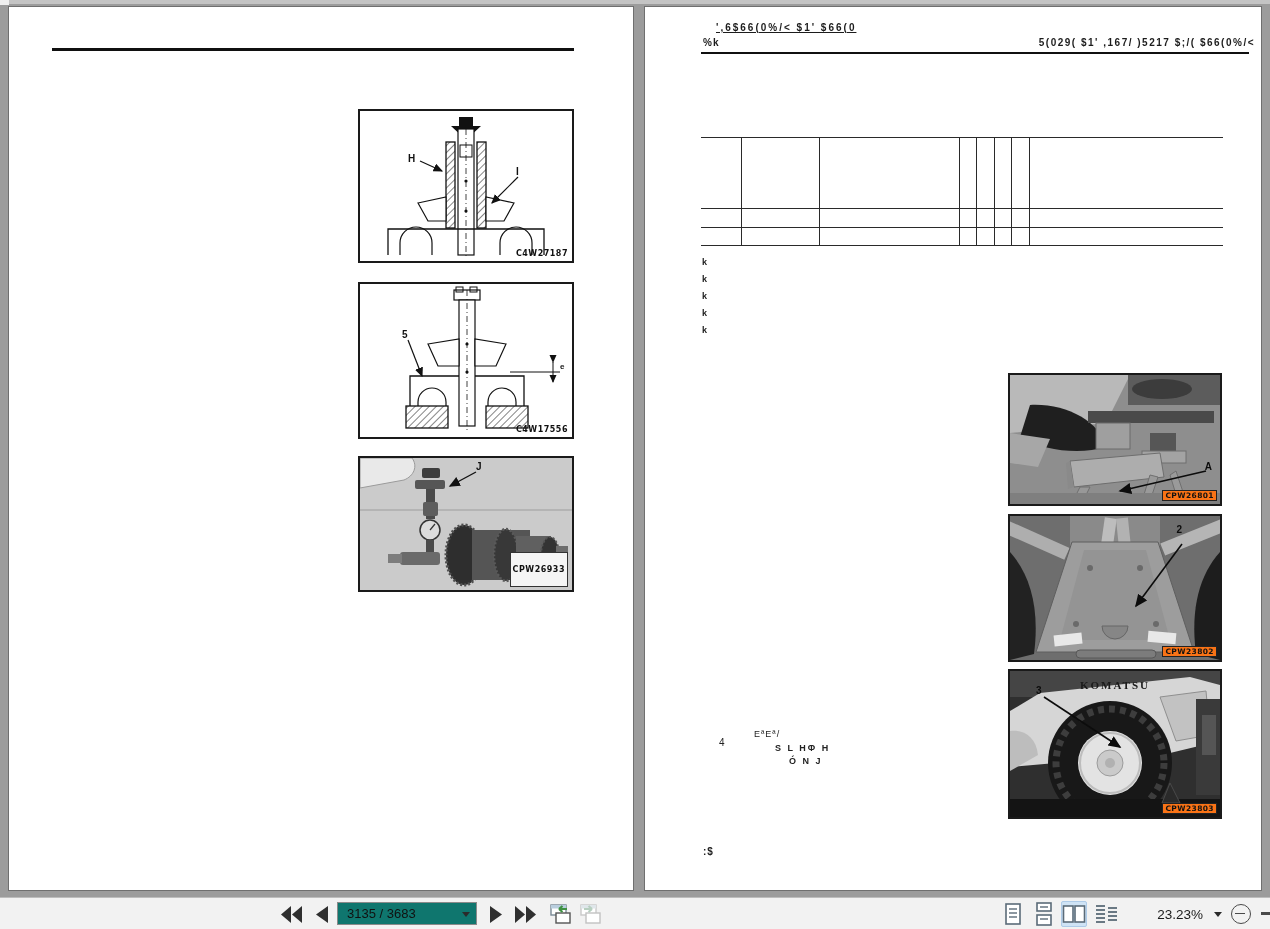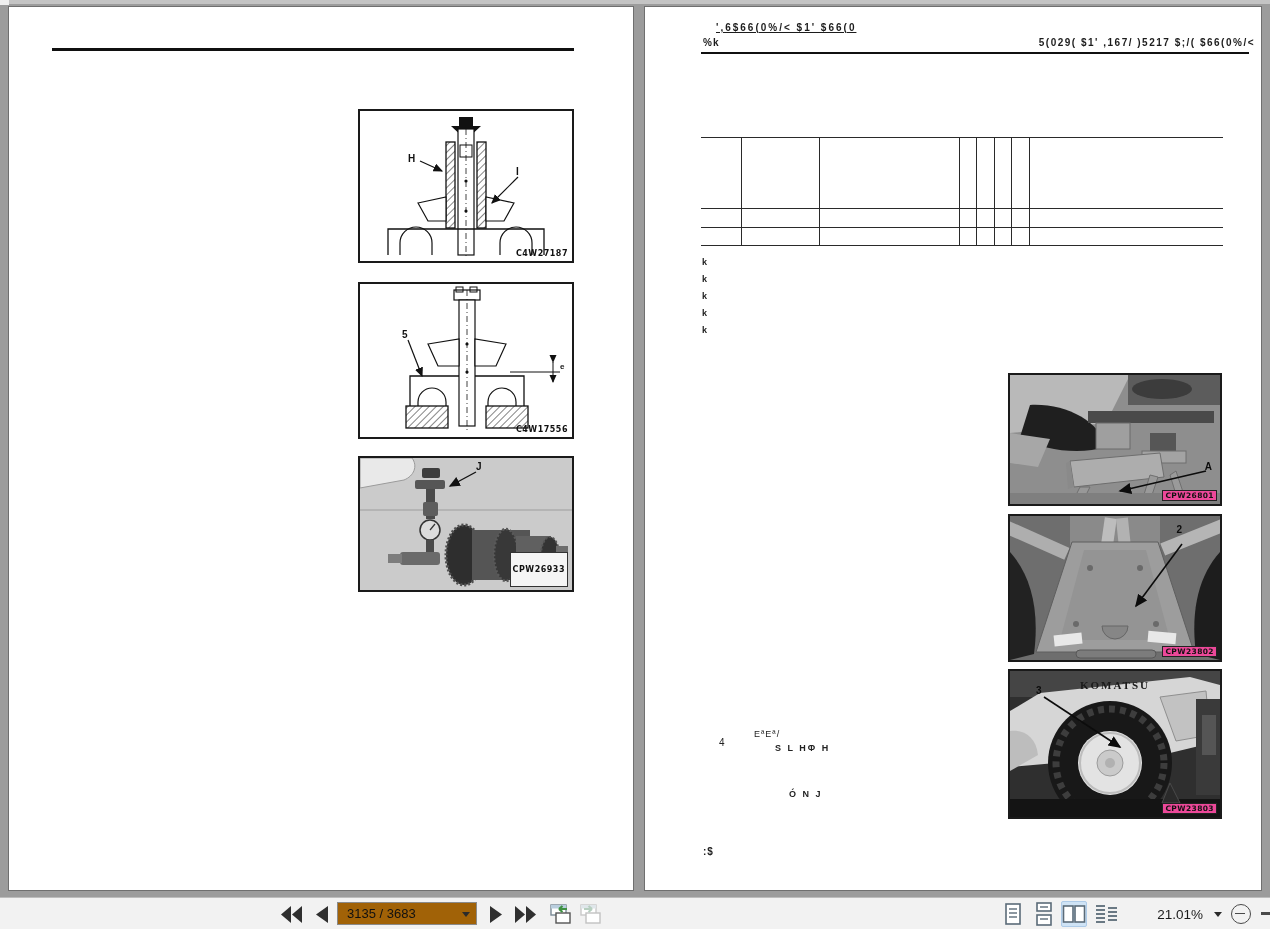--- a/index.html
+++ b/index.html
@@ -28,38 +28,38 @@
   .rp-header2l{position:absolute;left:58px;top:30px;font-size:10px;font-weight:bold;
               letter-spacing:1px;color:#1c1c1c;}
   .rp-header2r{position:absolute;right:6px;top:30px;font-size:10px;font-weight:bold;
               letter-spacing:1.5px;color:#1c1c1c;white-space:nowrap;}
   .rp-rule{position:absolute;left:56px;top:45px;width:548px;height:2px;background:#101010;}
   .rp-table{position:absolute;left:56px;top:130px;}
   .rp-bullet{position:absolute;left:57px;font-size:9px;font-weight:bold;color:#222;}
   .rp-step-num{position:absolute;left:74px;top:730px;font-size:10px;color:#222;}
   .rp-step1{position:absolute;left:109px;top:722px;font-size:9px;font-weight:normal;color:#222;letter-spacing:1px;}
   .rp-step2{position:absolute;left:130px;top:736px;font-size:9px;font-weight:bold;color:#222;letter-spacing:2px;}
-  .rp-step3{position:absolute;left:144px;top:782px;font-size:9px;font-weight:bold;color:#222;letter-spacing:2px;}
+  .rp-step3{position:absolute;left:144px;top:749px;font-size:9px;font-weight:bold;color:#222;letter-spacing:2px;}
   .rp-footer{position:absolute;left:58px;top:839px;font-size:10px;font-weight:bold;color:#222;letter-spacing:1px;}
 
   .photobox{position:absolute;left:363px;width:214px;border:2px solid #1a1a1a;box-sizing:border-box;
             background:#888;}
   .photo-code{position:absolute;right:3px;bottom:3px;font-size:7.5px;font-weight:bold;color:#111;
-              background:#ec4899;border:1px solid #222;padding:0 2px;letter-spacing:.4px;
+              background:#f97316;border:1px solid #222;padding:0 2px;letter-spacing:.4px;
               font-family:"DejaVu Sans",sans-serif;}
   .photo-label{position:absolute;font-size:10px;font-weight:bold;color:#0c0c0c;}
   .komatsu{position:absolute;left:50%;transform:translateX(-50%);top:8px;font-size:11px;
            font-weight:bold;letter-spacing:2px;color:#1b1b1b;font-family:Liberation Serif, serif;}
 
   
   .toolbar{position:absolute;left:0;top:897px;width:1270px;height:32px;background:#f2f2f2;
            border-top:1px solid #bdbdbd;box-sizing:border-box;}
   .tb-btn{position:absolute;top:0;height:32px;display:flex;align-items:center;justify-content:center;
           cursor:default;}
-  .pagebox{position:absolute;left:337px;top:4px;width:140px;height:23px;background:#a16207;
+  .pagebox{position:absolute;left:337px;top:4px;width:140px;height:23px;background:#0f766e;
            border:1px solid #8a8a8a;box-sizing:border-box;}
   .pagebox input{position:absolute;left:0;top:0;width:118px;height:21px;border:none;outline:none;
            font-size:13px;font-family:"Liberation Sans",sans-serif;color:#111;padding:0 0 0 9px;background:transparent;}
   .caret-down{width:0;height:0;border-left:4px solid transparent;border-right:4px solid transparent;
               border-top:5px solid #2b2b2b;}
   .pagebox .caret-down{position:absolute;right:6px;top:9px;}
   .zoom-text{position:absolute;left:1143px;top:0;width:60px;height:32px;display:flex;align-items:center;
              justify-content:flex-end;font-size:13.5px;color:#1a1a1a;}
   .zoom-caret{position:absolute;left:1214px;top:14px;}
   .zoom-out{position:absolute;left:1231px;top:6px;width:20px;height:20px;border:1.6px solid #4a4a4a;
@@ -384,20 +384,20 @@
             <line x1="2" y1="16" x2="11" y2="16"></line>
           <line x1="2" y1="20" x2="11" y2="20"></line>
           <line x1="14" y1="6" x2="23" y2="6"></line>
             <line x1="14" y1="10" x2="23" y2="10"></line>
           <line x1="14" y1="14" x2="23" y2="14"></line>
             <line x1="14" y1="18" x2="23" y2="18"></line>
         </g>
       </svg>
     </div>
 
-    <div class="zoom-text">21.01%</div>
+    <div class="zoom-text">23.23%</div>
     <span class="caret-down zoom-caret"></span>
     <div class="zoom-out">
       <span class="minus"></span>
     </div>
     <div class="slider-stub"></div>
   </div>
 </div>
 
 </body></html>

